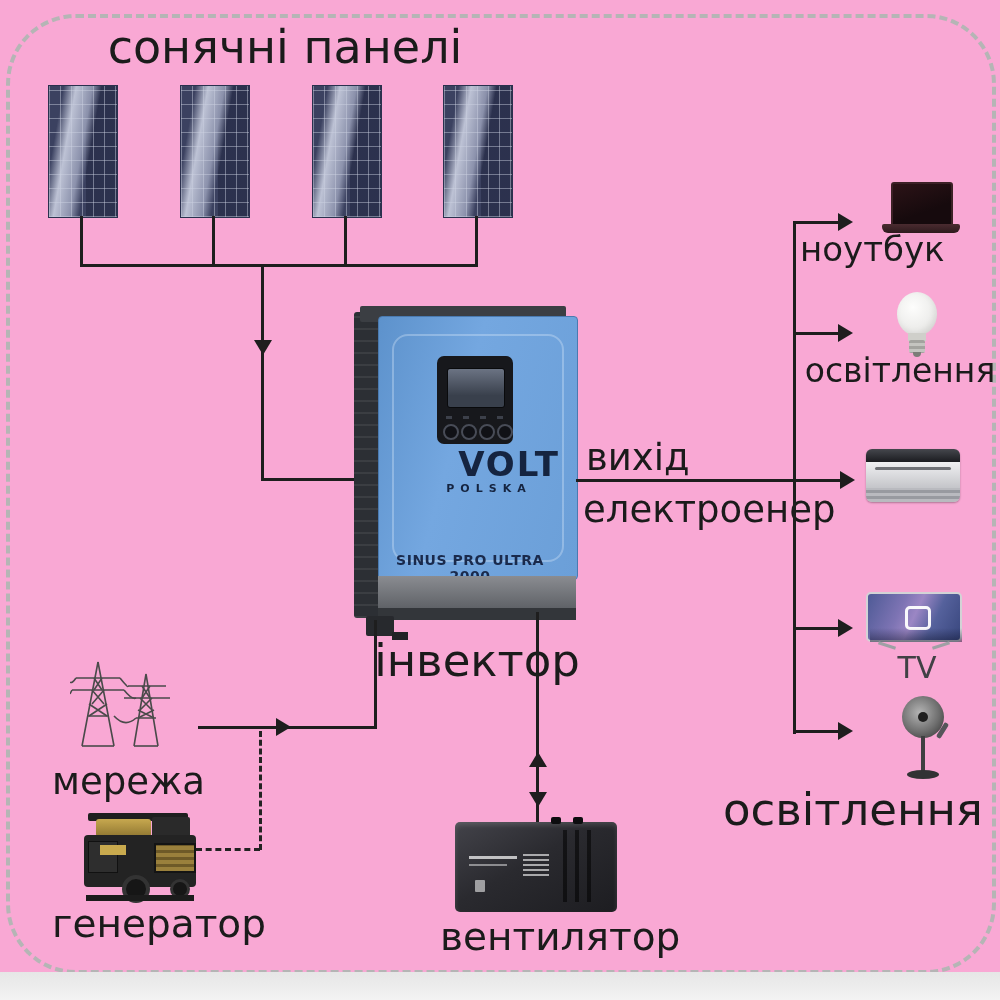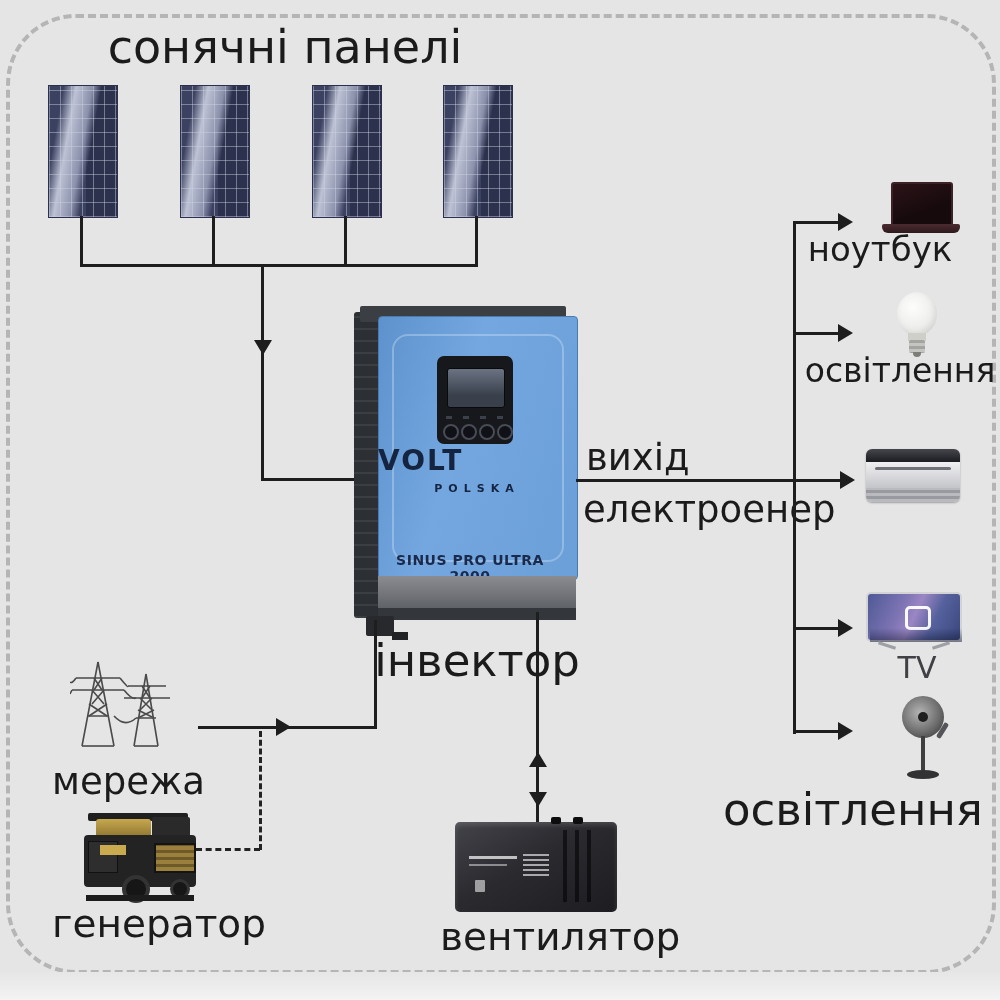--- a/index.html
+++ b/index.html
@@ -1,37 +1,37 @@
 <!DOCTYPE html>
 <html><head>
 <meta charset="utf-8">
 <style>
   html,body{margin:0;padding:0;background:#fff;}
   #canvas{
-    position:relative;width:1000px;height:1000px;background:#e5e5e5;
+    position:relative;width:1000px;height:1000px;background:#f9a8d4;
     overflow:hidden;font-family:"DejaVu Sans",sans-serif;color:#1c1c1c;
   }
   .abs{position:absolute;}
   
   .dashed-border{
     position:absolute;left:6px;top:14px;width:982px;height:952px;
     border:4px dashed #b5b5b5;border-radius:70px;pointer-events:none;
   }
   .bottom-strip{position:absolute;left:0;top:972px;width:1000px;height:28px;
     background:linear-gradient(#e6e6e6,#f3f3f3);}
   
   .lbl{position:absolute;color:#1b1b1b;white-space:nowrap;}
   .title{left:95px;top:20px;width:380px;text-align:center;font-size:46px;}
   .lbl-inverter{left:362px;top:634px;width:230px;text-align:center;font-size:45px;}
   .lbl-out1{left:586px;top:436px;font-size:37px;}
   .lbl-out2{left:583px;top:488px;font-size:37px;}
   .lbl-grid{left:52px;top:760px;width:172px;text-align:left;font-size:37px;}
   .lbl-gen{left:52px;top:901px;width:205px;text-align:center;font-size:39px;}
   .lbl-bat{left:440px;top:914px;width:230px;text-align:center;font-size:39px;}
-  .lbl-laptop{left:800px;top:229px;width:160px;text-align:center;font-size:34px;}
+  .lbl-laptop{left:800px;top:229px;width:160px;text-align:left;font-size:34px;}
   .lbl-light{left:797px;top:351px;width:206px;text-align:center;font-size:33px;}
   .lbl-tv{left:893px;top:650px;width:48px;text-align:center;font-size:30px;color:#414145;}
   .lbl-fan{left:723px;top:783px;font-size:45px;}
   
   .hline,.vline{position:absolute;background:#1e1e1e;}
   .hline{height:3px;} .vline{width:3px;}
   .dashv{position:absolute;width:0;border-left:3px dashed #232323;}
   .dashh{position:absolute;height:0;border-top:3px dashed #232323;}
   .arr{position:absolute;width:0;height:0;}
   .arr-right{border-top:9px solid transparent;border-bottom:9px solid transparent;border-left:15px solid #1e1e1e;}
@@ -53,24 +53,24 @@
   .inv-top{left:360px;top:306px;width:206px;height:16px;background:#3b3e43;border-radius:2px;}
   .inv-body{left:378px;top:316px;width:198px;height:262px;border-radius:4px;
     background:linear-gradient(105deg,#5d92cc,#74a7e0 40%,#6b9fd8);border:1px solid #4a7ab0;}
   .inv-seam{left:392px;top:334px;width:168px;height:224px;border:2px solid rgba(235,244,255,.3);border-radius:16px;}
   .inv-display{left:437px;top:356px;width:76px;height:88px;background:#17181c;border-radius:7px;}
   .inv-lcd{left:447px;top:368px;width:56px;height:38px;border-radius:3px;
     background:linear-gradient(#6b7383,#39404c 70%);border:1px solid #090a0c;}
   .inv-btn{position:absolute;top:424px;width:12px;height:12px;border-radius:50%;
     background:#101116;border:2px solid #484c57;}
   .inv-mark{position:absolute;top:416px;width:6px;height:3px;background:#3c404a;}
-  .inv-logo{left:378px;top:444px;width:182px;text-align:left;font-size:28px;font-weight:bold;
+  .inv-logo{left:378px;top:444px;width:182px;text-align:right;font-size:34px;font-weight:bold;
     letter-spacing:2px;color:#152440;}
   .inv-polska{left:378px;top:482px;width:198px;text-align:center;font-size:11px;font-weight:bold;
-    letter-spacing:6px;color:#152440;}
+    letter-spacing:6px;color:#152440;padding-left:12px;}
   .inv-model{left:378px;top:552px;width:184px;text-align:center;font-size:14px;font-weight:bold;
     color:#1a2a4c;letter-spacing:.5px;}
   .inv-band{left:378px;top:576px;width:198px;height:34px;background:linear-gradient(#8a8c91,#5d6065);}
   .inv-strip{left:378px;top:608px;width:198px;height:12px;background:#33363a;}
   .inv-foot{left:366px;top:616px;width:28px;height:20px;background:#27292d;border-radius:2px;}
   .inv-foot2{left:392px;top:632px;width:16px;height:8px;background:#202226;}
   
   .laptop{left:882px;top:182px;width:78px;height:51px;}
   .laptop-screen{position:absolute;left:9px;top:0;width:58px;height:40px;
     background:linear-gradient(160deg,#2c1317,#160a0d 65%);border:2px solid #3c2126;border-radius:3px 3px 0 0;}

